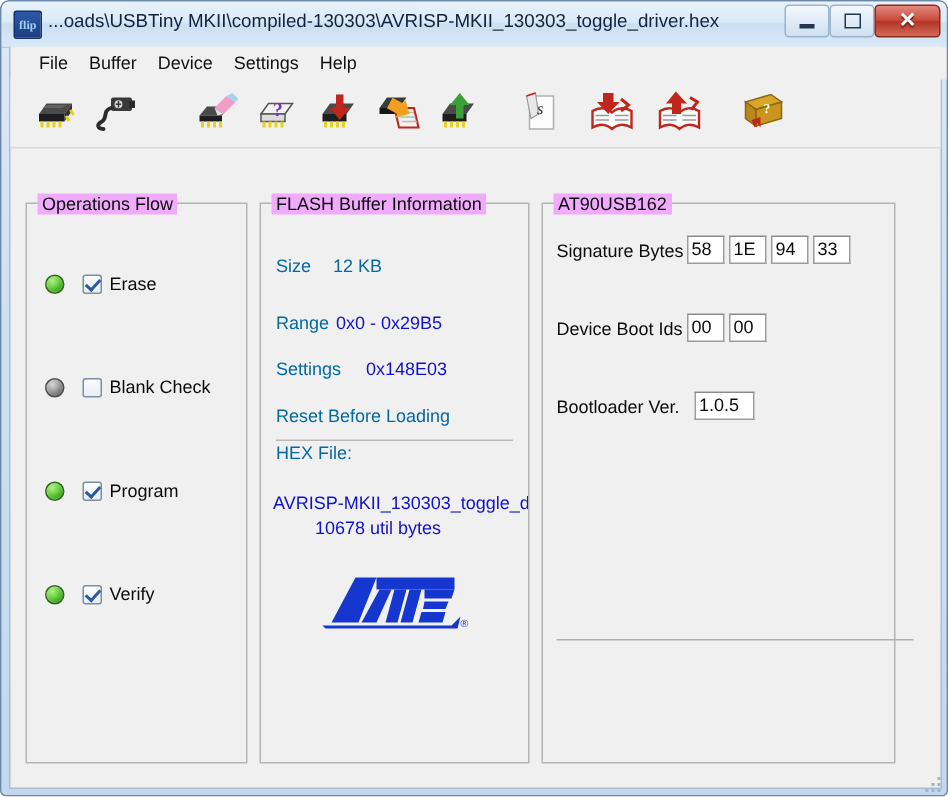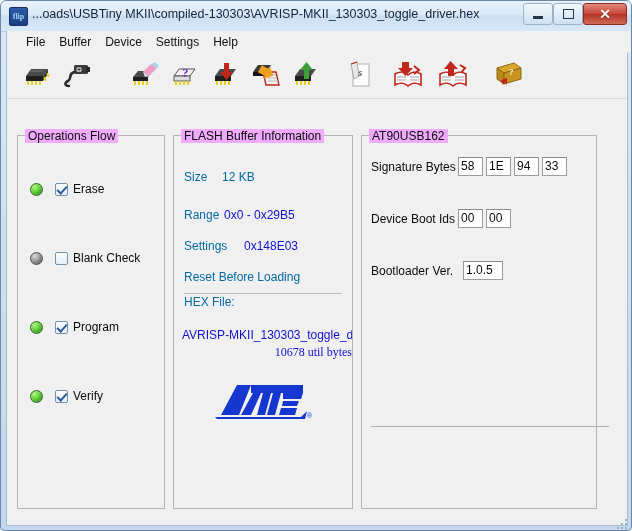--- a/index.html
+++ b/index.html
@@ -176,21 +176,21 @@
     position: absolute; left: 8px; top: 192px;
     width: 170px; height: 38px;
     overflow: hidden;
   }
   .fb-hexname {
     font-size: 12px; color: #1111cc; white-space: nowrap;
     display: block;
   }
   .fb-hexbytes {
     font-size: 12px; color: #1111cc; white-space: nowrap;
-    display: block; text-align: right; padding-left: 28px; margin-top: 3px; font-family: Liberation Serif, serif;
+    display: block; text-align: left; padding-left: 28px; margin-top: 3px;
   }
   #atmel-logo {
     position: absolute; left: 33px; top: 245px;
     width: 110px; height: 46px;
   }
 
   
   .dev-label { position: absolute; font-size: 12px; color: #0b0b0b; white-space: nowrap; }
   .field {
     position: absolute;

